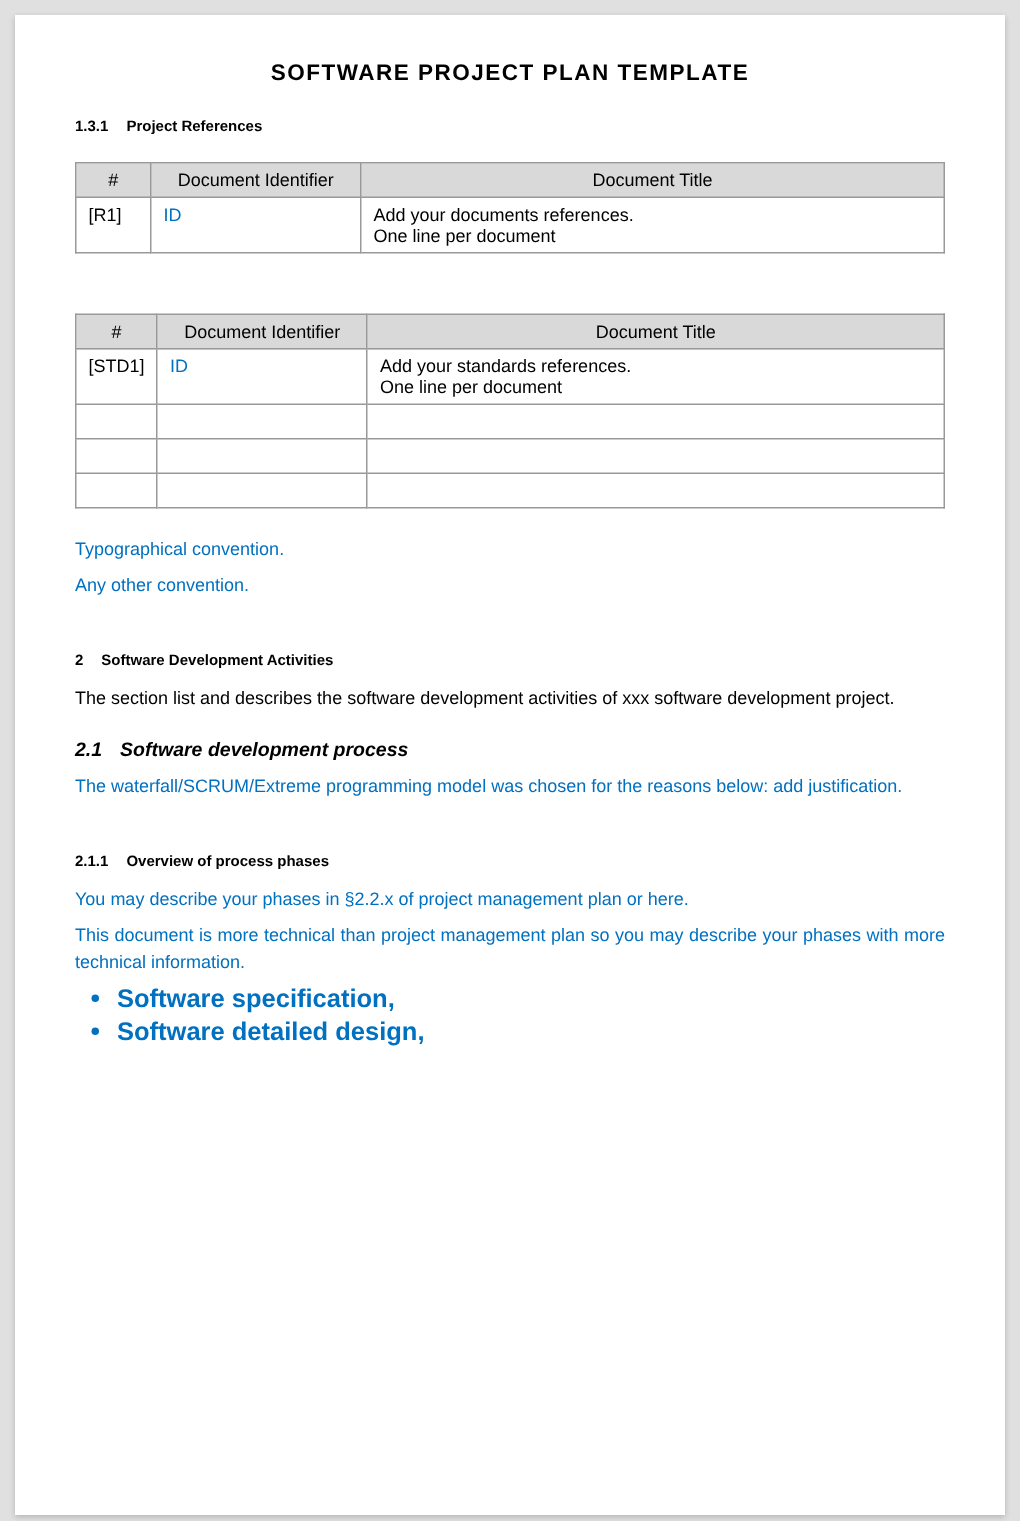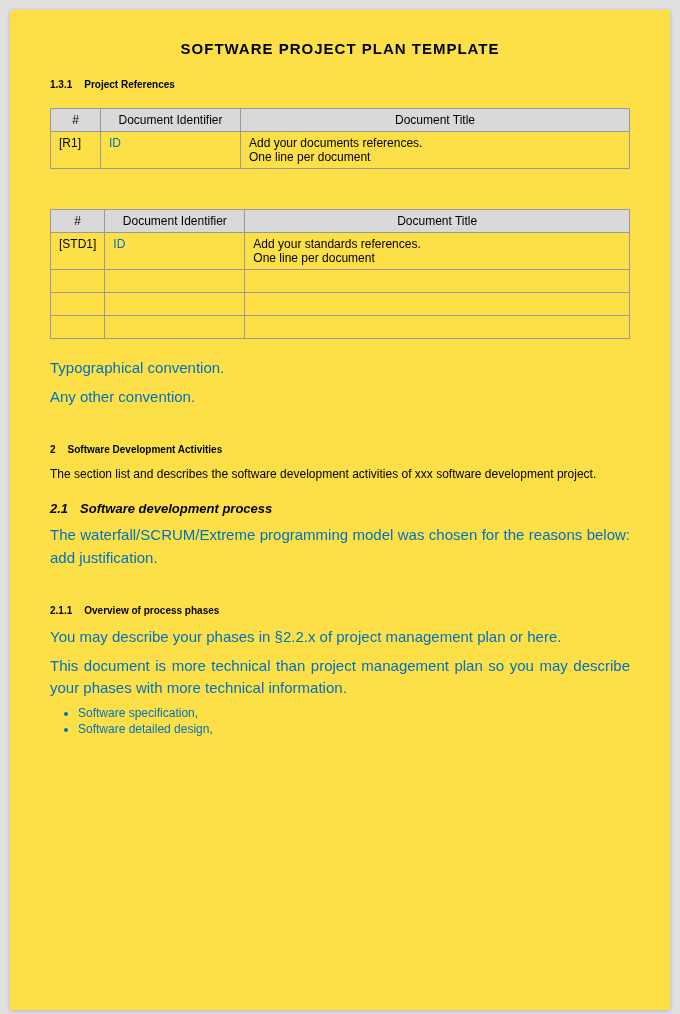--- a/index.html
+++ b/index.html
@@ -8,21 +8,21 @@
       box-sizing: border-box;
     }
     body {
       background: #e0e0e0;
       font-family: Arial, sans-serif;
       display: flex;
       justify-content: center;
       padding: 10px;
     }
     .page {
-      background: #fde047;
+      background: #ffffff;
       width: 660px;
       min-height: 1000px;
       padding: 30px 40px;
       box-shadow: 0 1px 4px rgba(0,0,0,0.2);
     }
     .page-title {
       text-align: center;
       font-size: 15px;
       font-weight: bold;
       letter-spacing: 1px;
@@ -76,35 +76,36 @@
       color: #0070c0;
     }
     .body-text {
       font-size: 12px;
       color: #000;
       margin-bottom: 6px;
       text-align: justify;
       line-height: 1.5;
     }
     .body-text-colored {
-      font-size: 15px;
+      font-size: 12px;
       color: #0070c0;
       margin-bottom: 6px;
       text-align: justify;
       line-height: 1.5;
     }
     ul.bullet-list {
       margin-left: 28px;
       margin-top: 4px;
     }
     ul.bullet-list li {
-      font-size: 12px;
+      font-size: 17px;
       color: #0070c0;
       margin-bottom: 2px;
       list-style-type: disc;
+      font-weight: bold;
     }
     .spacer {
       height: 8px;
     }
     .spacer-lg {
       height: 14px;
     }
   </style>
 </head>
 <body>

